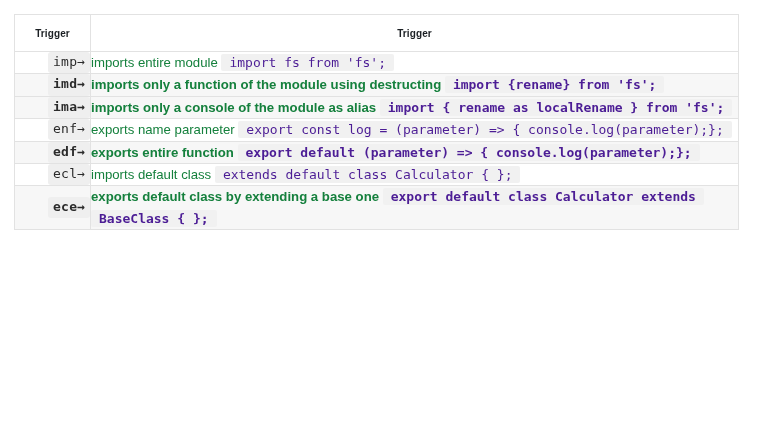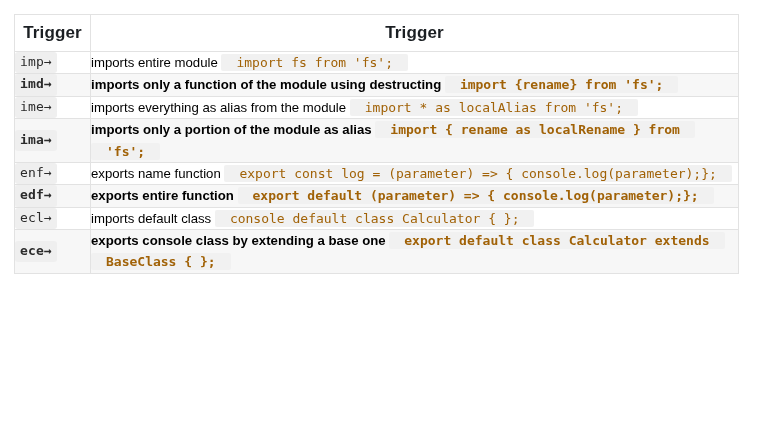--- a/index.html
+++ b/index.html
@@ -37,34 +37,34 @@
 
   table.snippet-table th,
   table.snippet-table td {
     border: 1px solid #e2e2e2;
     vertical-align: middle;
     padding: 0;
   }
 
   thead th {
     background: #ffffff;
-    font-size: 17px;
+    font-size: 10px;
     font-weight: bold;
     color: #1b1f23;
     text-align: center;
     height: 36px;
     padding: 0 8px;
     letter-spacing: 0.1px;
   }
 
   tbody tr.row-odd > td  { background: #ffffff; }
   tbody tr.row-even > td { background: #f7f7f7; font-weight: bold; }
 
   td.trigger-cell {
-    text-align: left;
+    text-align: right;
     padding: 6px 12px 6px 6px;
     white-space: nowrap;
   }
 
   .trigger-chip {
     display: inline-block;
     background: #efefef;
     border-radius: 3px;
     padding: 2px 5px 3px 5px;
     font-family: "DejaVu Sans Mono", "Liberation Mono", monospace;
@@ -79,29 +79,29 @@
     padding: 9px 12px 9px 12px;
     font-size: 13.2px;
     line-height: 1.62;
     color: #2b2b2b;
     text-align: left;
   }
 
   td.content-cell .desc {
     font-family: "Liberation Sans", sans-serif;
     font-size: 13.2px;
-    color: #000000;
+    color: #15803d;
   }
 
   td.content-cell .code {
     font-family: "DejaVu Sans Mono", "Liberation Mono", monospace;
     font-size: 13px;
     background: #f1f1f1;
-    color: #a16207;
-    padding: 1px 15px;
+    color: #4c1d95;
+    padding: 1px 8px;
     border-radius: 2px;
     box-decoration-break: clone;
     -webkit-box-decoration-break: clone;
   }
 </style>
 </head>
 <body>
 
 <div class="page">
   <table class="snippet-table">
@@ -121,51 +121,45 @@
           <span class="trigger-chip"><span>imp</span><span class="arrow">→</span></span>
         </td>
         <td class="content-cell"><span class="desc">imports entire module </span><span class="code">import fs from 'fs';</span></td>
       </tr>
       <tr class="row-even">
         <td class="trigger-cell">
           <span class="trigger-chip"><span>imd</span><span class="arrow">→</span></span>
         </td>
         <td class="content-cell"><span class="desc">imports only a function of the module using destructing </span><span class="code">import {rename} from 'fs';</span></td>
       </tr>
-      <tr class="row-odd">
-        <td class="trigger-cell">
-          <span class="trigger-chip"><span>ime</span><span class="arrow">→</span></span>
-        </td>
-        <td class="content-cell"><span class="desc">imports everything as alias from the module </span><span class="code">import * as localAlias from 'fs';</span></td>
-      </tr>
       <tr class="row-even">
         <td class="trigger-cell">
           <span class="trigger-chip"><span>ima</span><span class="arrow">→</span></span>
         </td>
-        <td class="content-cell"><span class="desc">imports only a portion of the module as alias </span><span class="code">import { rename as localRename } from 'fs';</span></td>
+        <td class="content-cell"><span class="desc">imports only a console of the module as alias </span><span class="code">import { rename as localRename } from 'fs';</span></td>
       </tr>
       <tr class="row-odd">
         <td class="trigger-cell">
           <span class="trigger-chip"><span>enf</span><span class="arrow">→</span></span>
         </td>
-        <td class="content-cell"><span class="desc">exports name function </span><span class="code">export const log = (parameter) =&gt; { console.log(parameter);};</span></td>
+        <td class="content-cell"><span class="desc">exports name parameter </span><span class="code">export const log = (parameter) =&gt; { console.log(parameter);};</span></td>
       </tr>
       <tr class="row-even">
         <td class="trigger-cell">
           <span class="trigger-chip"><span>edf</span><span class="arrow">→</span></span>
         </td>
         <td class="content-cell"><span class="desc">exports entire function </span><span class="code">export default (parameter) =&gt; { console.log(parameter);};</span></td>
       </tr>
       <tr class="row-odd">
         <td class="trigger-cell">
           <span class="trigger-chip"><span>ecl</span><span class="arrow">→</span></span>
         </td>
-        <td class="content-cell"><span class="desc">imports default class </span><span class="code">console default class Calculator { };</span></td>
+        <td class="content-cell"><span class="desc">imports default class </span><span class="code">extends default class Calculator { };</span></td>
       </tr>
       <tr class="row-even">
         <td class="trigger-cell">
           <span class="trigger-chip"><span>ece</span><span class="arrow">→</span></span>
         </td>
-        <td class="content-cell"><span class="desc">exports console class by extending a base one </span><span class="code">export default class Calculator extends BaseClass { };</span></td>
+        <td class="content-cell"><span class="desc">exports default class by extending a base one </span><span class="code">export default class Calculator extends BaseClass { };</span></td>
       </tr>
     </tbody>
   </table>
 </div>
 
 </body></html>

